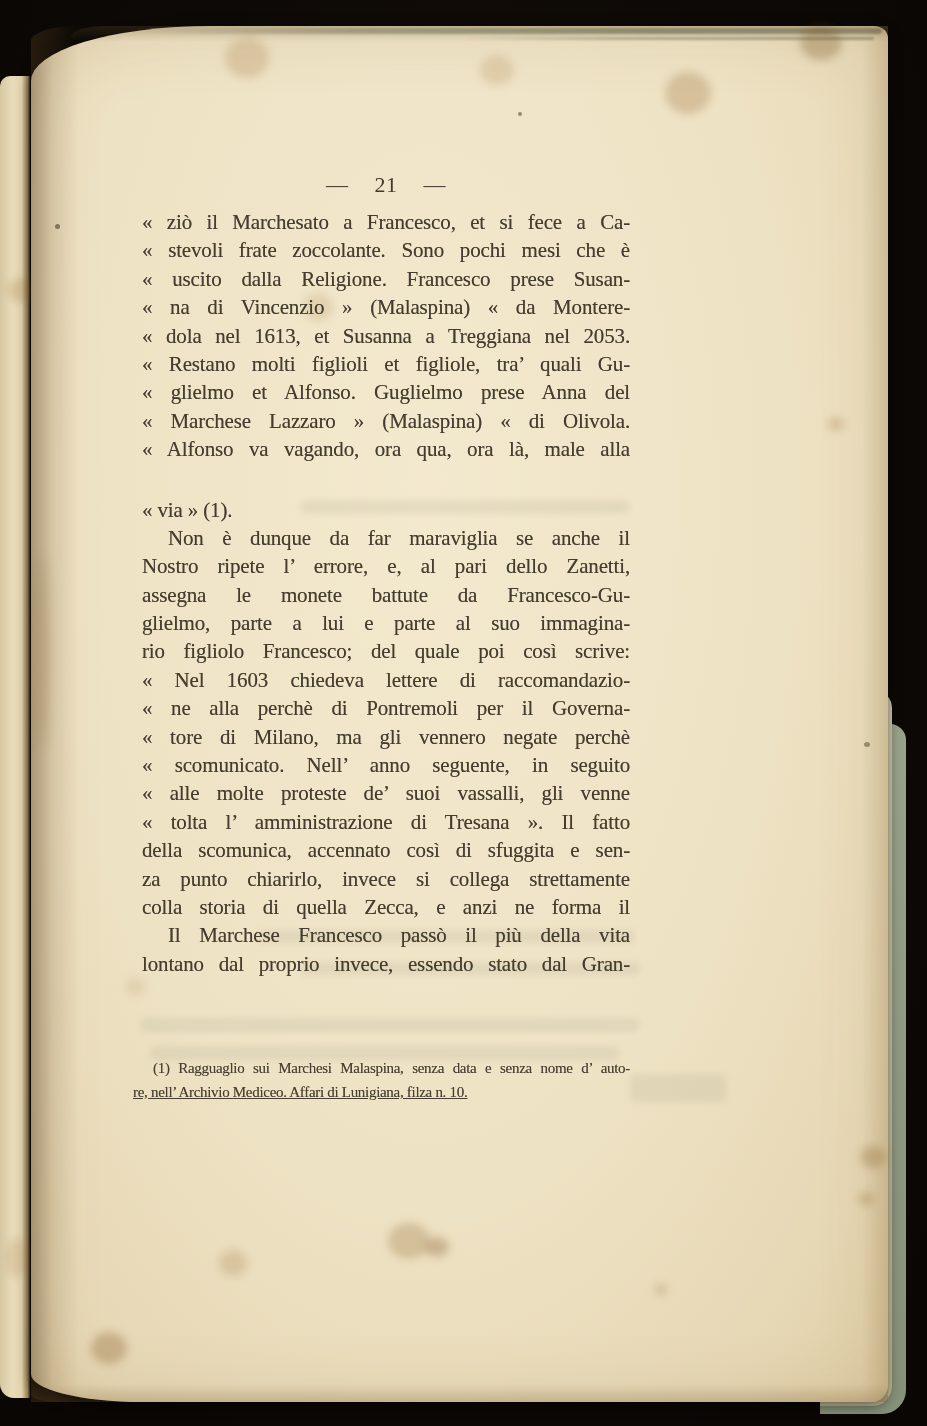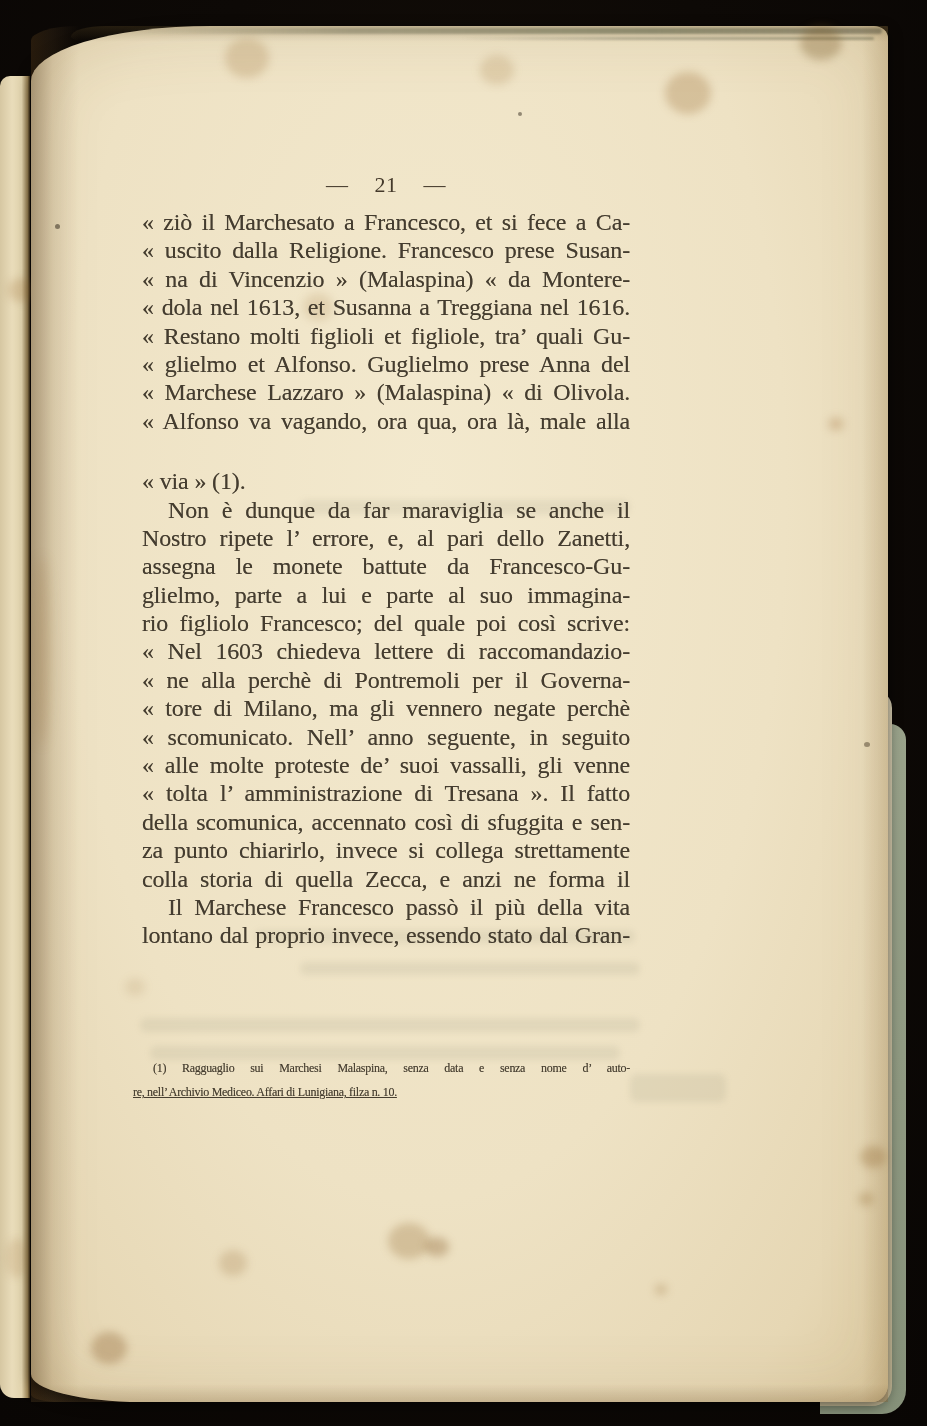--- a/index.html
+++ b/index.html
@@ -77,29 +77,29 @@
   .g5{left:119px;top:1020px;width:470px;height:14px;}
   .g6{left:599px;top:1048px;width:96px;height:28px;}
   
   .header{
     position:absolute;top:146px;left:111px;width:488px;
     display:flex;justify-content:center;gap:26px;
     font-size:22px;color:#44392b;letter-spacing:.5px;
   }
   .body-text{position:absolute;top:182px;left:111px;width:488px;color:#443c2f;}
   .line{
-    height:28.4px;line-height:28.4px;font-size:24px;letter-spacing:-.15px;
+    height:28.4px;line-height:28.4px;font-size:21px;letter-spacing:-.15px;
     text-align:justify;text-align-last:justify;white-space:nowrap;
     text-shadow:0 0 .6px rgba(66,58,44,.55);
   }
   .line.indent{text-indent:26px;}
   .line.end{text-align-last:left;margin-top:32px;}
   .footnote{position:absolute;top:1030px;left:102px;width:497px;color:#463e30;}
   .fline{
-    height:24px;line-height:24px;font-size:12px;letter-spacing:-.3px;
+    height:24px;line-height:24px;font-size:15px;letter-spacing:-.3px;
     text-align:justify;text-align-last:justify;white-space:nowrap;
     text-shadow:0 0 .5px rgba(66,58,44,.5);
   }
   .fline.indent{text-indent:20px;}
   .fline.end{text-align-last:left;text-decoration:underline;}
 </style>
 </head>
 <body>
 
 <div class="scene">
@@ -146,23 +146,24 @@
     <div class="ghost g6"></div>
 
     <div class="header">
       <span>—</span>
       <span>21</span>
       <span>—</span>
     </div>
 
     <div class="body-text">
         <div class="line">« ziò il Marchesato a Francesco, et si fece a Ca-</div>
+        <div class="line">« stevoli frate zoccolante. Sono pochi mesi che è</div>
         <div class="line">« uscito dalla Religione. Francesco prese Susan-</div>
         <div class="line">« na di Vincenzio » (Malaspina) « da Montere-</div>
-        <div class="line">« dola nel 1613, et Susanna a Treggiana nel 1616.</div>
+        <div class="line">« dola nel 1613, et Susanna a Treggiana nel 2053.</div>
         <div class="line">« Restano molti figlioli et figliole, tra’ quali Gu-</div>
         <div class="line">« glielmo et Alfonso. Guglielmo prese Anna del</div>
         <div class="line">« Marchese Lazzaro » (Malaspina) « di Olivola.</div>
         <div class="line">« Alfonso va vagando, ora qua, ora là, male alla</div>
         <div class="line end">« via » (1).</div>
         <div class="line indent">Non è dunque da far maraviglia se anche il</div>
         <div class="line">Nostro ripete l’ errore, e, al pari dello Zanetti,</div>
         <div class="line">assegna le monete battute da Francesco-Gu-</div>
         <div class="line">glielmo, parte a lui e parte al suo immagina-</div>
         <div class="line">rio figliolo Francesco; del quale poi così scrive:</div>

